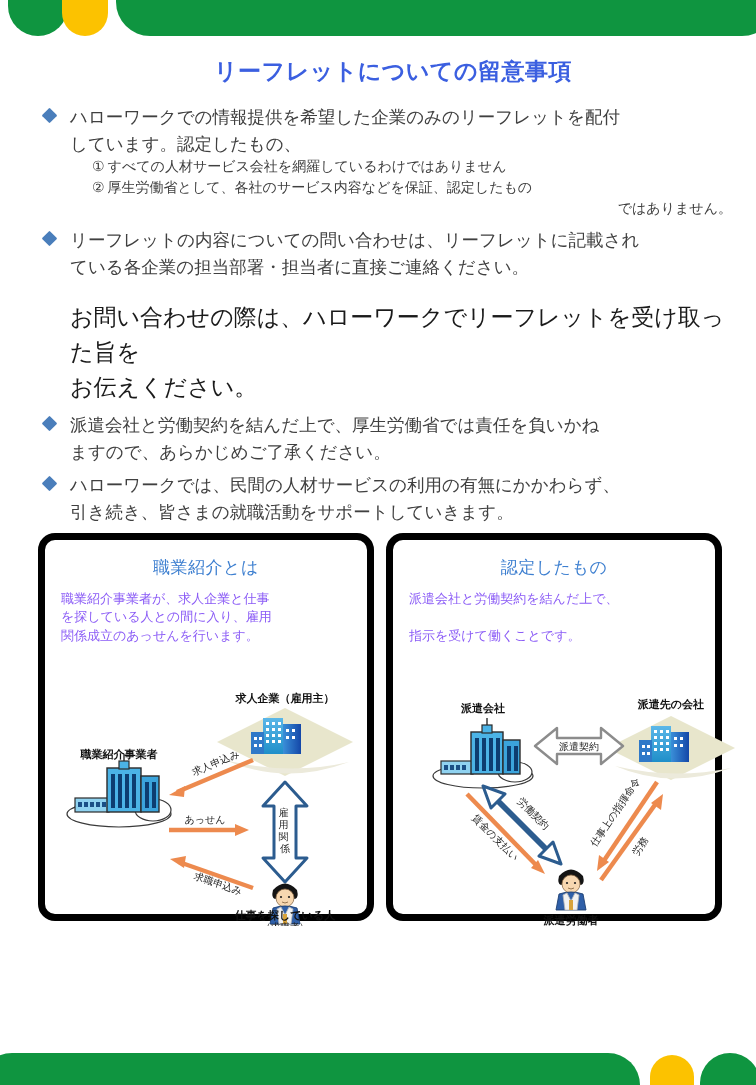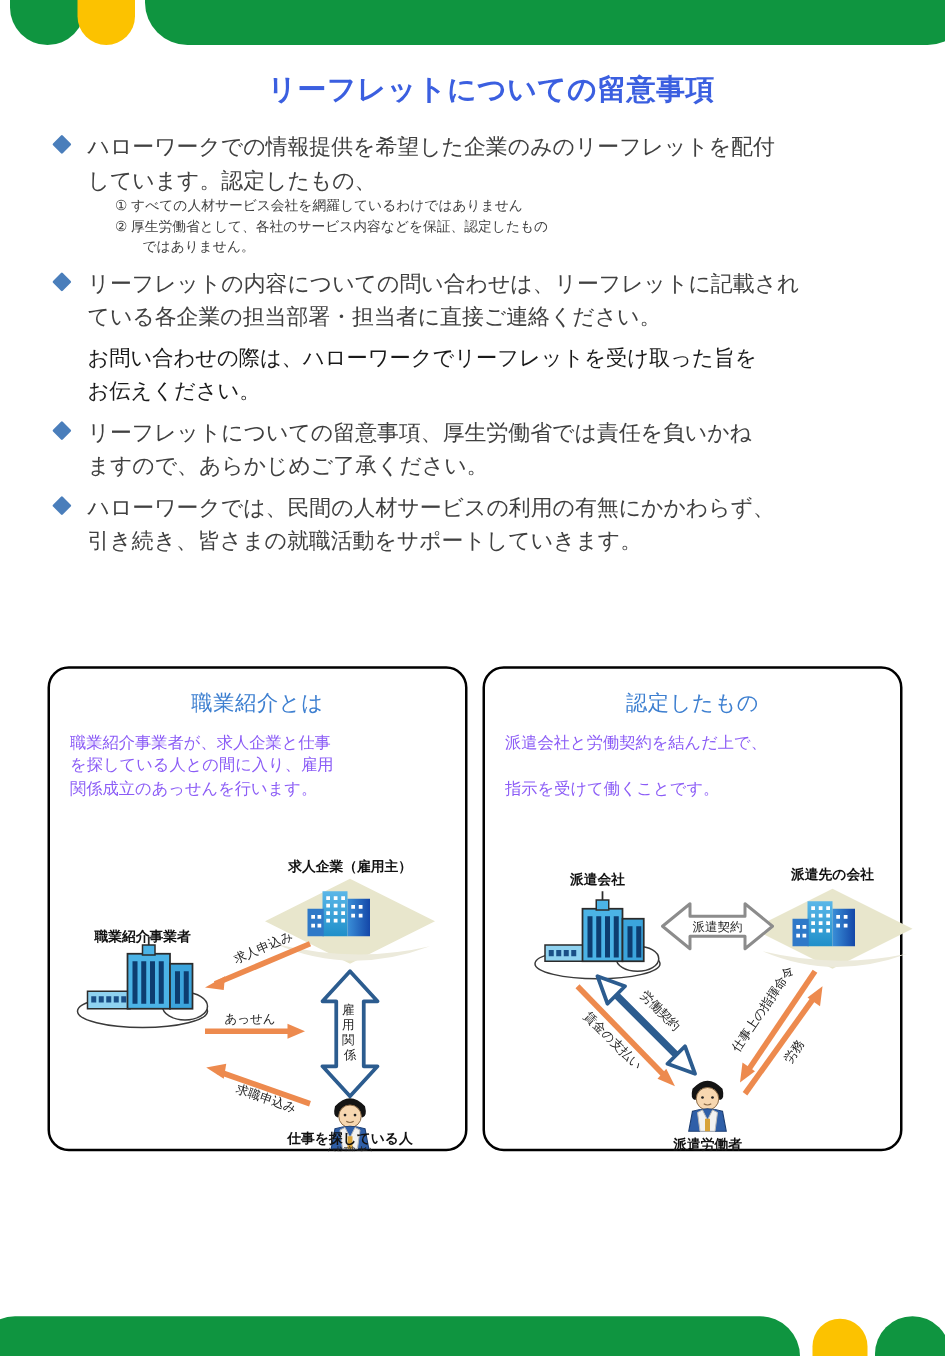--- a/index.html
+++ b/index.html
@@ -102,46 +102,47 @@
     left: 2px;
     top: 6px;
     width: 11px;
     height: 11px;
     background: #4a7ebb;
     transform: rotate(45deg);
     border-radius: 1px;
   }
   .notice-sub {
     padding-left: 22px;
-    font-size: 11px;
+    font-size: 14px;
     line-height: 1.5;
+    font-family: Liberation Mono, monospace;
   }
   .notice-sub .num { margin-right: 3px; }
-  .notice-sub .cont { display: block; padding-left: 22px; }
+  .notice-sub .cont { display: block; padding-left: 22px; text-align: right; }
   .notice-plain {
     padding-left: 28px;
-    font-size: 17px;
+    font-size: 23px;
     line-height: 1.52;
     margin-bottom: 7px;
-    margin-top: 7px;
+    margin-top: 20px;
   }
 
   
   .panels {
     position: absolute;
     top: 533px;
     left: 38px;
     width: 684px;
     display: flex;
     gap: 12px;
   }
   .panel {
     width: 336px;
     height: 388px;
-    border: 2px solid #000000;
+    border: 7px solid #000000;
     border-radius: 17px;
     background: #ffffff;
     position: relative;
     box-sizing: border-box;
   }
   .panel-title {
     text-align: center;
     color: #3d7fd0;
     font-size: 17px;
     margin-top: 16px;
@@ -217,21 +218,21 @@
     <span>ている各企業の担当部署・担当者に直接ご連絡ください。</span>
   </div>
 
   <div class="notice-plain">
     <span>お問い合わせの際は、ハローワークでリーフレットを受け取った旨を</span><br>
     <span>お伝えください。</span>
   </div>
 
   <div class="notice-item">
     <span class="bullet"></span>
-    <span>リーフレットについての留意事項、厚生労働省では責任を負いかね</span><br>
+    <span>派遣会社と労働契約を結んだ上で、厚生労働省では責任を負いかね</span><br>
     <span>ますので、あらかじめご了承ください。</span>
   </div>
 
   <div class="notice-item">
     <span class="bullet"></span>
     <span>ハローワークでは、民間の人材サービスの利用の有無にかかわらず、</span><br>
     <span>引き続き、皆さまの就職活動をサポートしていきます。</span>
   </div>
 
 </div>

